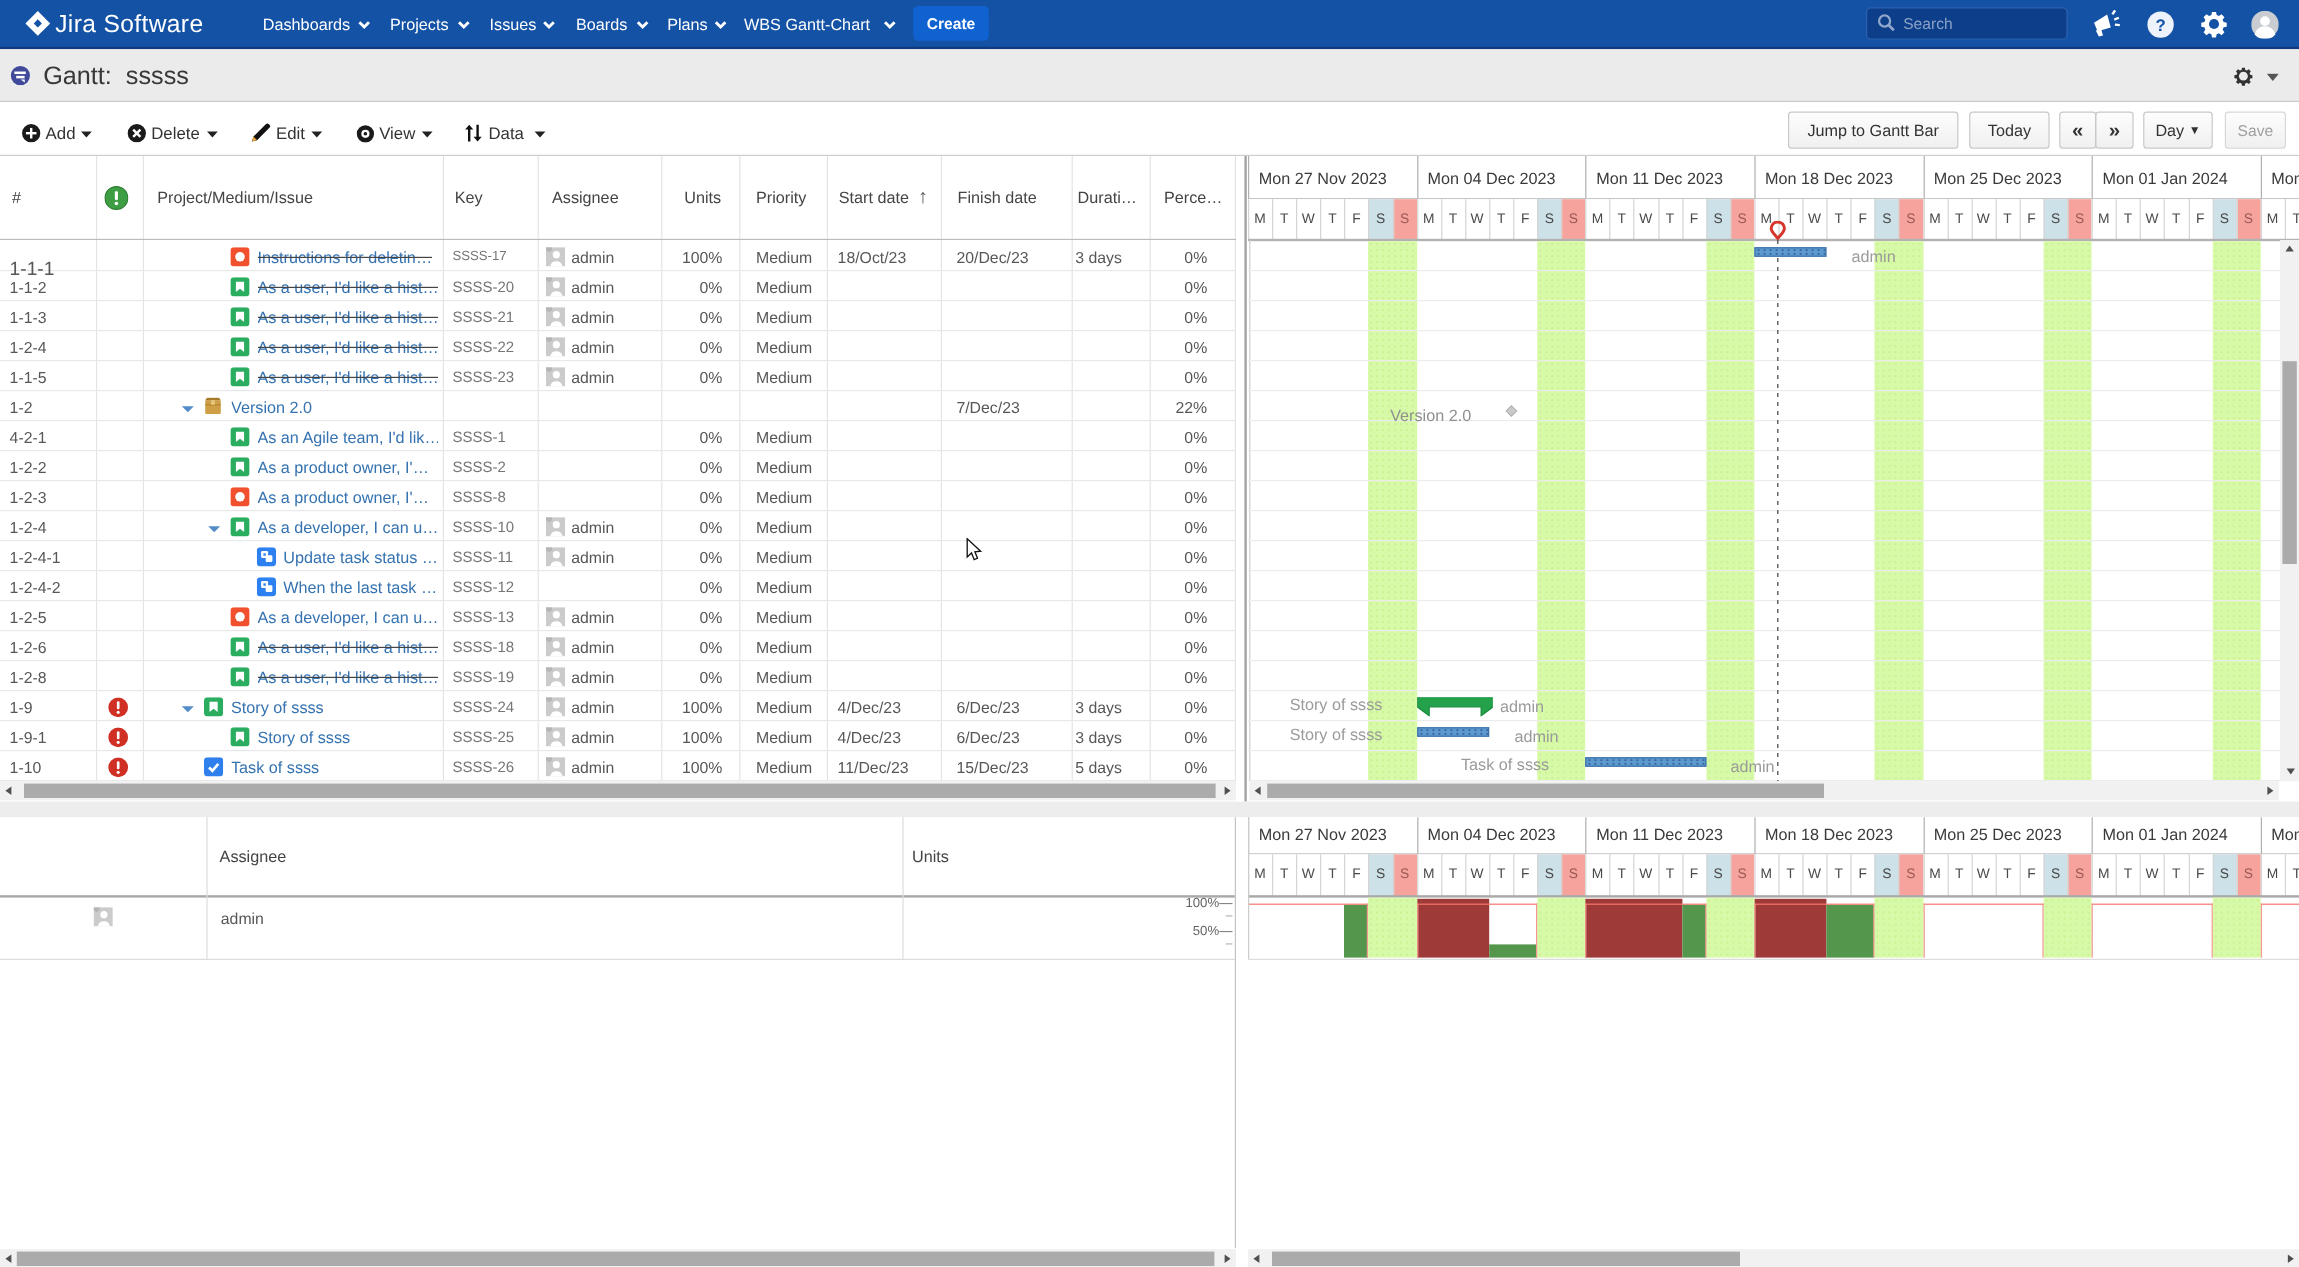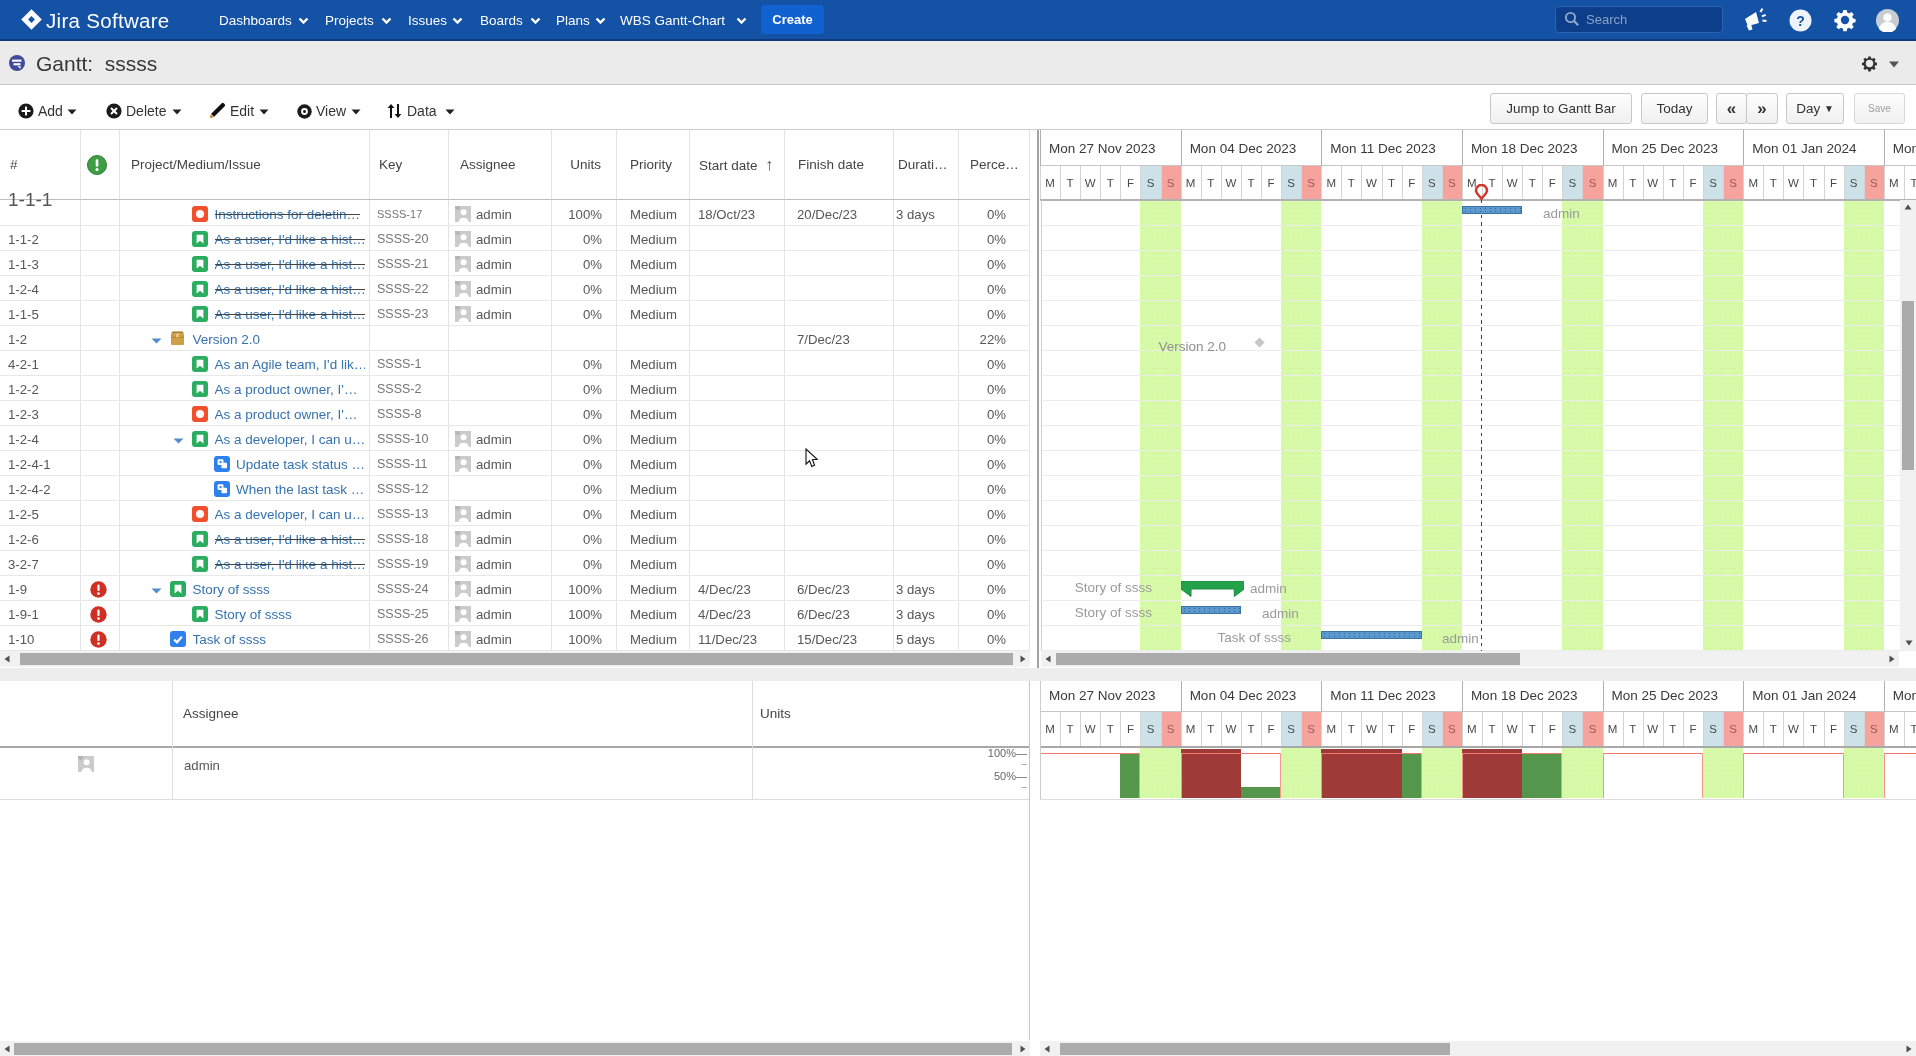--- a/index.html
+++ b/index.html
@@ -154,21 +154,21 @@
   </div>
 <div class="a" style="left:1746px;top:93px;width:32px;height:31px;background:linear-gradient(#fdfdfd,#f0f0f0);border:1px solid #c7c7c7;border-radius:3px"></div>
 <div class="a nw" style="left:1746px;top:93px;height:31px;line-height:31px;color:#333;font-size:13.5px">
     <span style="display:block;text-align:center;width:32px"><span style="font-size:17px;font-weight:bold">»</span></span>
   </div>
 <div class="a" style="left:1786px;top:93px;width:58px;height:31px;background:linear-gradient(#fdfdfd,#f0f0f0);border:1px solid #c7c7c7;border-radius:3px"></div>
 <div class="a nw" style="left:1786px;top:93px;height:31px;line-height:31px;color:#333;font-size:13.5px">
     <span style="display:block;text-align:center;width:58px">Day <span style="font-size:10px;position:relative;top:-1.5px">▼</span></span>
   </div>
 <div class="a" style="left:1854px;top:93px;width:51px;height:31px;background:linear-gradient(#fdfdfd,#f0f0f0);border:1px solid #d7d7d7;border-radius:3px"></div>
-<div class="a nw" style="left:1854px;top:93px;height:18px;line-height:31px;color:#a0a0a0;font-size:10px">
+<div class="a nw" style="left:1854px;top:93px;height:18px;line-height:31px;color:#a0a0a0;font-size:13px">
     <span style="display:block;text-align:center;width:51px">Save</span>
   </div>
 <div class="a" style="left:80px;top:130px;width:1px;height:520px;background:#e4e4e4"></div>
 <div class="a" style="left:119px;top:130px;width:1px;height:520px;background:#e4e4e4"></div>
 <div class="a" style="left:369px;top:130px;width:1px;height:520px;background:#e4e4e4"></div>
 <div class="a" style="left:448px;top:130px;width:1px;height:520px;background:#e4e4e4"></div>
 <div class="a" style="left:551px;top:130px;width:1px;height:520px;background:#e4e4e4"></div>
 <div class="a" style="left:616px;top:130px;width:1px;height:520px;background:#e4e4e4"></div>
 <div class="a" style="left:689px;top:130px;width:1px;height:520px;background:#e4e4e4"></div>
 <div class="a" style="left:784px;top:130px;width:1px;height:520px;background:#e4e4e4"></div>
@@ -203,21 +203,21 @@
   </svg>
 <div class="a nw" style="left:131px;top:130px;height:69px;line-height:69px;color:#444;font-size:13.5px">Project/Medium/Issue</div>
 <div class="a nw" style="left:379px;top:130px;height:69px;line-height:69px;color:#444;font-size:13.5px">Key</div>
 <div class="a nw" style="left:460px;top:130px;height:69px;line-height:69px;color:#444;font-size:13.5px">Assignee</div>
 <div class="a nw" style="right:1315px;top:130px;height:69px;line-height:69px;color:#444;font-size:13.5px">Units</div>
 <div class="a nw" style="left:630px;top:130px;height:69px;line-height:69px;color:#444;font-size:13.5px">Priority</div>
 <div class="a nw" style="left:699px;top:130px;height:69px;line-height:69px;color:#444;font-size:13.5px">Start date&nbsp; <span style="font-size:16.5px;color:#555">↑</span></div>
 <div class="a nw" style="left:798px;top:130px;height:69px;line-height:69px;color:#444;font-size:13.5px">Finish date</div>
 <div class="a nw" style="left:898px;top:130px;height:69px;line-height:69px;color:#444;font-size:13.5px">Durati…</div>
 <div class="a nw" style="left:970px;top:130px;height:69px;line-height:69px;color:#444;font-size:13.5px">Perce…</div>
-<div class="a nw" style="left:8px;top:187px;height:25px;line-height:25px;color:#575757;font-size:19px">1-1-1</div>
+<div class="a nw" style="left:8px;top:212px;height:25px;line-height:25px;color:#575757;font-size:16px">1-1-1</div>
 <svg class="a" style="left:192px;top:206px" width="16" height="16" viewBox="0 0 16 16">
     <rect width="16" height="16" rx="3" fill="#f1502e"></rect>
     <circle cx="8" cy="8" r="4" fill="#fff"></circle>
   </svg>
 <div class="a nw" style="left:214.5px;top:201.5px;height:25px;line-height:25px;max-width:150.5px;overflow:hidden;color:#3572b0;font-size:13.5px;text-decoration:line-through;text-decoration-color:#444">Instructions for deletin…</div>
 <div class="a nw" style="left:377px;top:201.5px;height:25px;line-height:25px;color:#757575;font-size:11px">SSSS-17</div>
 <svg class="a" style="left:455px;top:206px" width="16" height="16" viewBox="0 0 16 16">
 <rect width="16" height="16" fill="#cbcbcb"></rect>
     <path d="M0 0 h5 v2.5 l-2.5 1.8 L0 2.5z" fill="#b5b5b5"></path>
 <circle cx="8.6" cy="6.2" r="3" fill="#fff"></circle>
@@ -419,21 +419,21 @@
 <svg class="a" style="left:455px;top:531px" width="16" height="16" viewBox="0 0 16 16">
 <rect width="16" height="16" fill="#cbcbcb"></rect>
     <path d="M0 0 h5 v2.5 l-2.5 1.8 L0 2.5z" fill="#b5b5b5"></path>
 <circle cx="8.6" cy="6.2" r="3" fill="#fff"></circle>
     <path d="M3.4 16 a5.3 5.3 0 0 1 10.4 0z" fill="#fff"></path>
   </svg>
 <div class="a nw" style="left:476px;top:526.5px;height:25px;line-height:25px;color:#575757;font-size:13.2px">admin</div>
 <div class="a nw" style="right:1314px;top:526.5px;height:25px;line-height:25px;color:#575757;font-size:13.2px">0%</div>
 <div class="a nw" style="left:630px;top:526.5px;height:25px;line-height:25px;color:#575757;font-size:13.2px">Medium</div>
 <div class="a nw" style="right:910px;top:526.5px;height:25px;line-height:25px;color:#575757;font-size:13.2px">0%</div>
-<div class="a nw" style="left:8px;top:551.5px;height:25px;line-height:25px;color:#575757;font-size:13.2px">3-2-7</div>
+<div class="a nw" style="left:8px;top:551.5px;height:25px;line-height:25px;color:#575757;font-size:13.2px">1-2-8</div>
 <svg class="a" style="left:192px;top:556px" width="16" height="16" viewBox="0 0 16 16">
     <rect width="16" height="16" rx="3" fill="#2aad5f"></rect>
     <path d="M4.6 3.8 h6.8 v8.6 L8 9.7 4.6 12.4 Z" fill="#fff"></path>
   </svg>
 <div class="a nw" style="left:214.5px;top:551.5px;height:25px;line-height:25px;max-width:150.5px;overflow:hidden;color:#3572b0;font-size:13.5px;text-decoration:line-through;text-decoration-color:#444">As a user, I'd like a hist…</div>
 <div class="a nw" style="left:377px;top:551.5px;height:25px;line-height:25px;color:#757575;font-size:12.5px">SSSS-19</div>
 <svg class="a" style="left:455px;top:556px" width="16" height="16" viewBox="0 0 16 16">
 <rect width="16" height="16" fill="#cbcbcb"></rect>
     <path d="M0 0 h5 v2.5 l-2.5 1.8 L0 2.5z" fill="#b5b5b5"></path>
 <circle cx="8.6" cy="6.2" r="3" fill="#fff"></circle>

